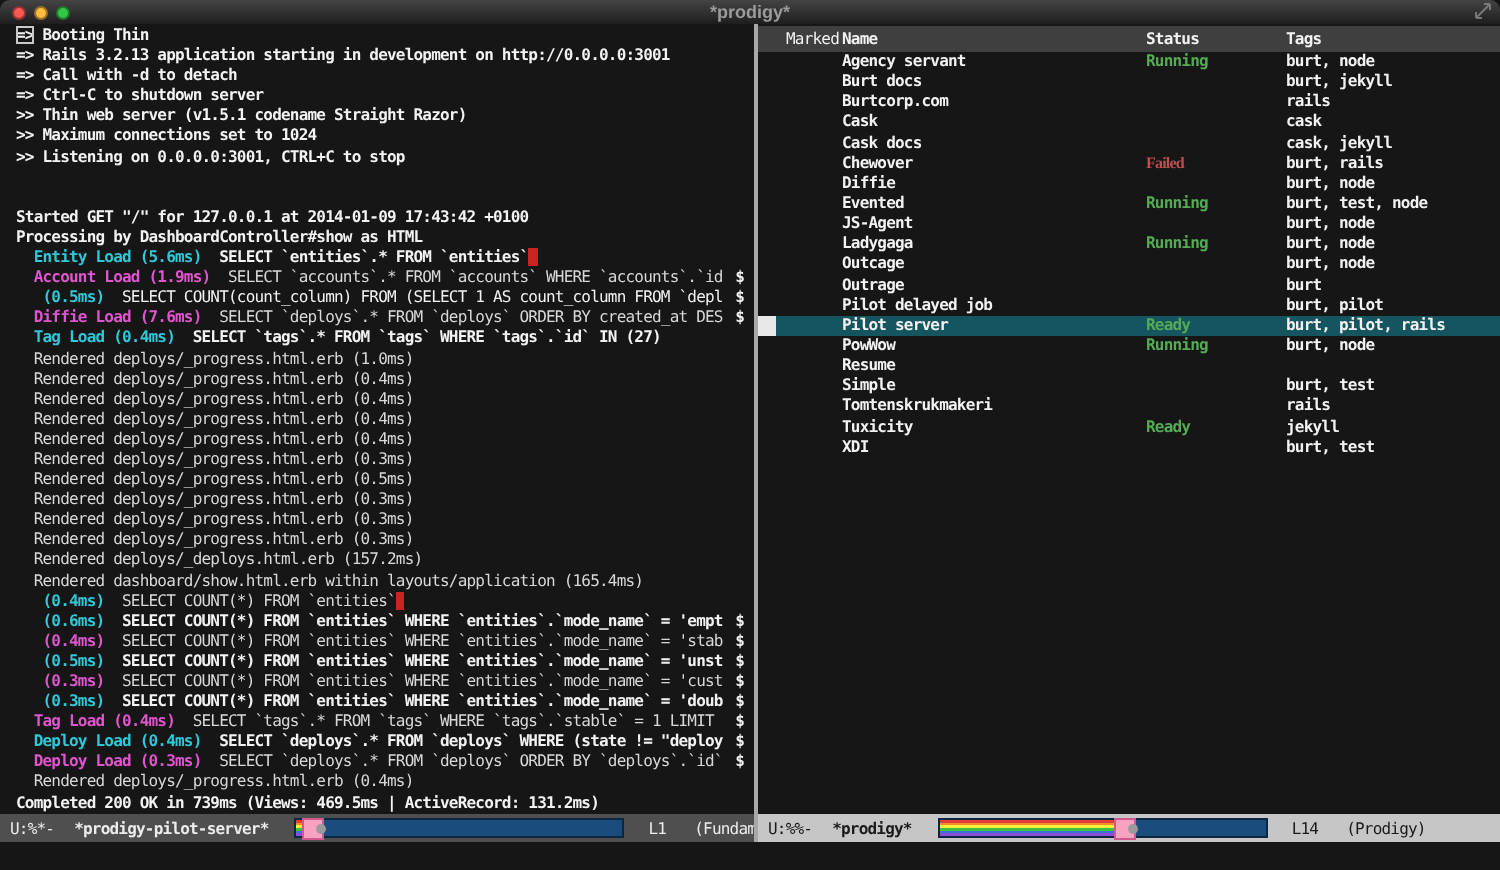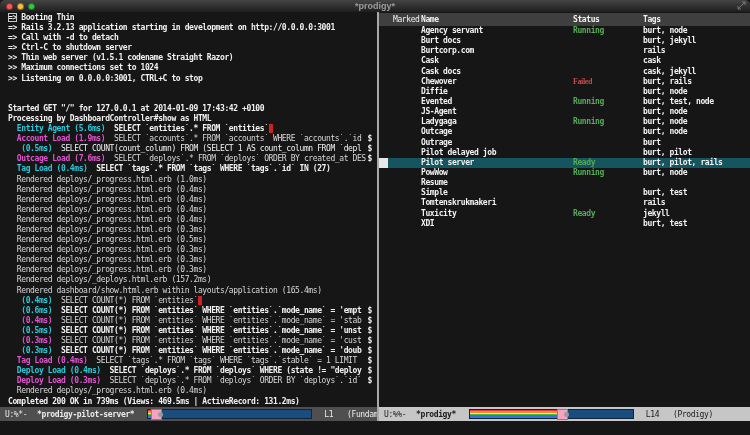--- a/index.html
+++ b/index.html
@@ -71,24 +71,24 @@
           <div class="ll"><span style="color: var(--fgb); font-weight: 700;">=&gt; Rails 3.2.13 application starting in development on http://0.0.0.0:3001</span></div>
           <div class="ll"><span style="color: var(--fgb); font-weight: 700;">=&gt; Call with -d to detach</span></div>
           <div class="ll"><span style="color: var(--fgb); font-weight: 700;">=&gt; Ctrl-C to shutdown server</span></div>
           <div class="ll"><span style="color: var(--fgb); font-weight: 700;">&gt;&gt; Thin web server (v1.5.1 codename Straight Razor)</span></div>
           <div class="ll"><span style="color: var(--fgb); font-weight: 700;">&gt;&gt; Maximum connections set to 1024</span></div>
           <div class="ll"><span style="color: var(--fgb); font-weight: 700;">&gt;&gt; Listening on 0.0.0.0:3001, CTRL+C to stop</span></div>
           <div class="ll"></div>
           <div class="ll"></div>
           <div class="ll"><span style="color: var(--fgb); font-weight: 700;">Started GET "/" for 127.0.0.1 at 2014-01-09 17:43:42 +0100</span></div>
           <div class="ll"><span style="color: var(--fgb); font-weight: 700;">Processing by DashboardController#show as HTML</span></div>
-          <div class="ll"><span style="color: var(--cyan); font-weight: 700;">  Entity Agent (5.6ms)</span><span style="color: var(--fgb); font-weight: 700;">  SELECT `entities`.* FROM `entities`</span><span class="cur"></span></div>
+          <div class="ll"><span style="color: var(--cyan); font-weight: 700;">  Entity Load (5.6ms)</span><span style="color: var(--fgb); font-weight: 700;">  SELECT `entities`.* FROM `entities`</span><span class="cur"></span></div>
           <div class="ll"><span style="color: var(--magenta); font-weight: 700;">  Account Load (1.9ms)</span><span style="color: var(--fg); font-weight: 400;">  SELECT `accounts`.* FROM `accounts` WHERE `accounts`.`id</span><span class="trunc">$</span></div>
           <div class="ll"><span style="color: var(--cyan); font-weight: 700;">   (0.5ms)</span><span style="color: var(--fgb); font-weight: 400;">  SELECT COUNT(count_column) FROM (SELECT 1 AS count_column FROM `depl</span><span class="trunc">$</span></div>
-          <div class="ll"><span style="color: var(--magenta); font-weight: 700;">  Outcage Load (7.6ms)</span><span style="color: var(--fg); font-weight: 400;">  SELECT `deploys`.* FROM `deploys` ORDER BY created_at DES</span><span class="trunc">$</span></div>
+          <div class="ll"><span style="color: var(--magenta); font-weight: 700;">  Diffie Load (7.6ms)</span><span style="color: var(--fg); font-weight: 400;">  SELECT `deploys`.* FROM `deploys` ORDER BY created_at DES</span><span class="trunc">$</span></div>
           <div class="ll"><span style="color: var(--cyan); font-weight: 700;">  Tag Load (0.4ms)</span><span style="color: var(--fgb); font-weight: 700;">  SELECT `tags`.* FROM `tags` WHERE `tags`.`id` IN (27)</span></div>
           <div class="ll"><span style="color: var(--fg); font-weight: 400;">  Rendered deploys/_progress.html.erb (1.0ms)</span></div>
           <div class="ll"><span style="color: var(--fg); font-weight: 400;">  Rendered deploys/_progress.html.erb (0.4ms)</span></div>
           <div class="ll"><span style="color: var(--fg); font-weight: 400;">  Rendered deploys/_progress.html.erb (0.4ms)</span></div>
           <div class="ll"><span style="color: var(--fg); font-weight: 400;">  Rendered deploys/_progress.html.erb (0.4ms)</span></div>
           <div class="ll"><span style="color: var(--fg); font-weight: 400;">  Rendered deploys/_progress.html.erb (0.4ms)</span></div>
           <div class="ll"><span style="color: var(--fg); font-weight: 400;">  Rendered deploys/_progress.html.erb (0.3ms)</span></div>
           <div class="ll"><span style="color: var(--fg); font-weight: 400;">  Rendered deploys/_progress.html.erb (0.5ms)</span></div>
           <div class="ll"><span style="color: var(--fg); font-weight: 400;">  Rendered deploys/_progress.html.erb (0.3ms)</span></div>
           <div class="ll"><span style="color: var(--fg); font-weight: 400;">  Rendered deploys/_progress.html.erb (0.3ms)</span></div>

